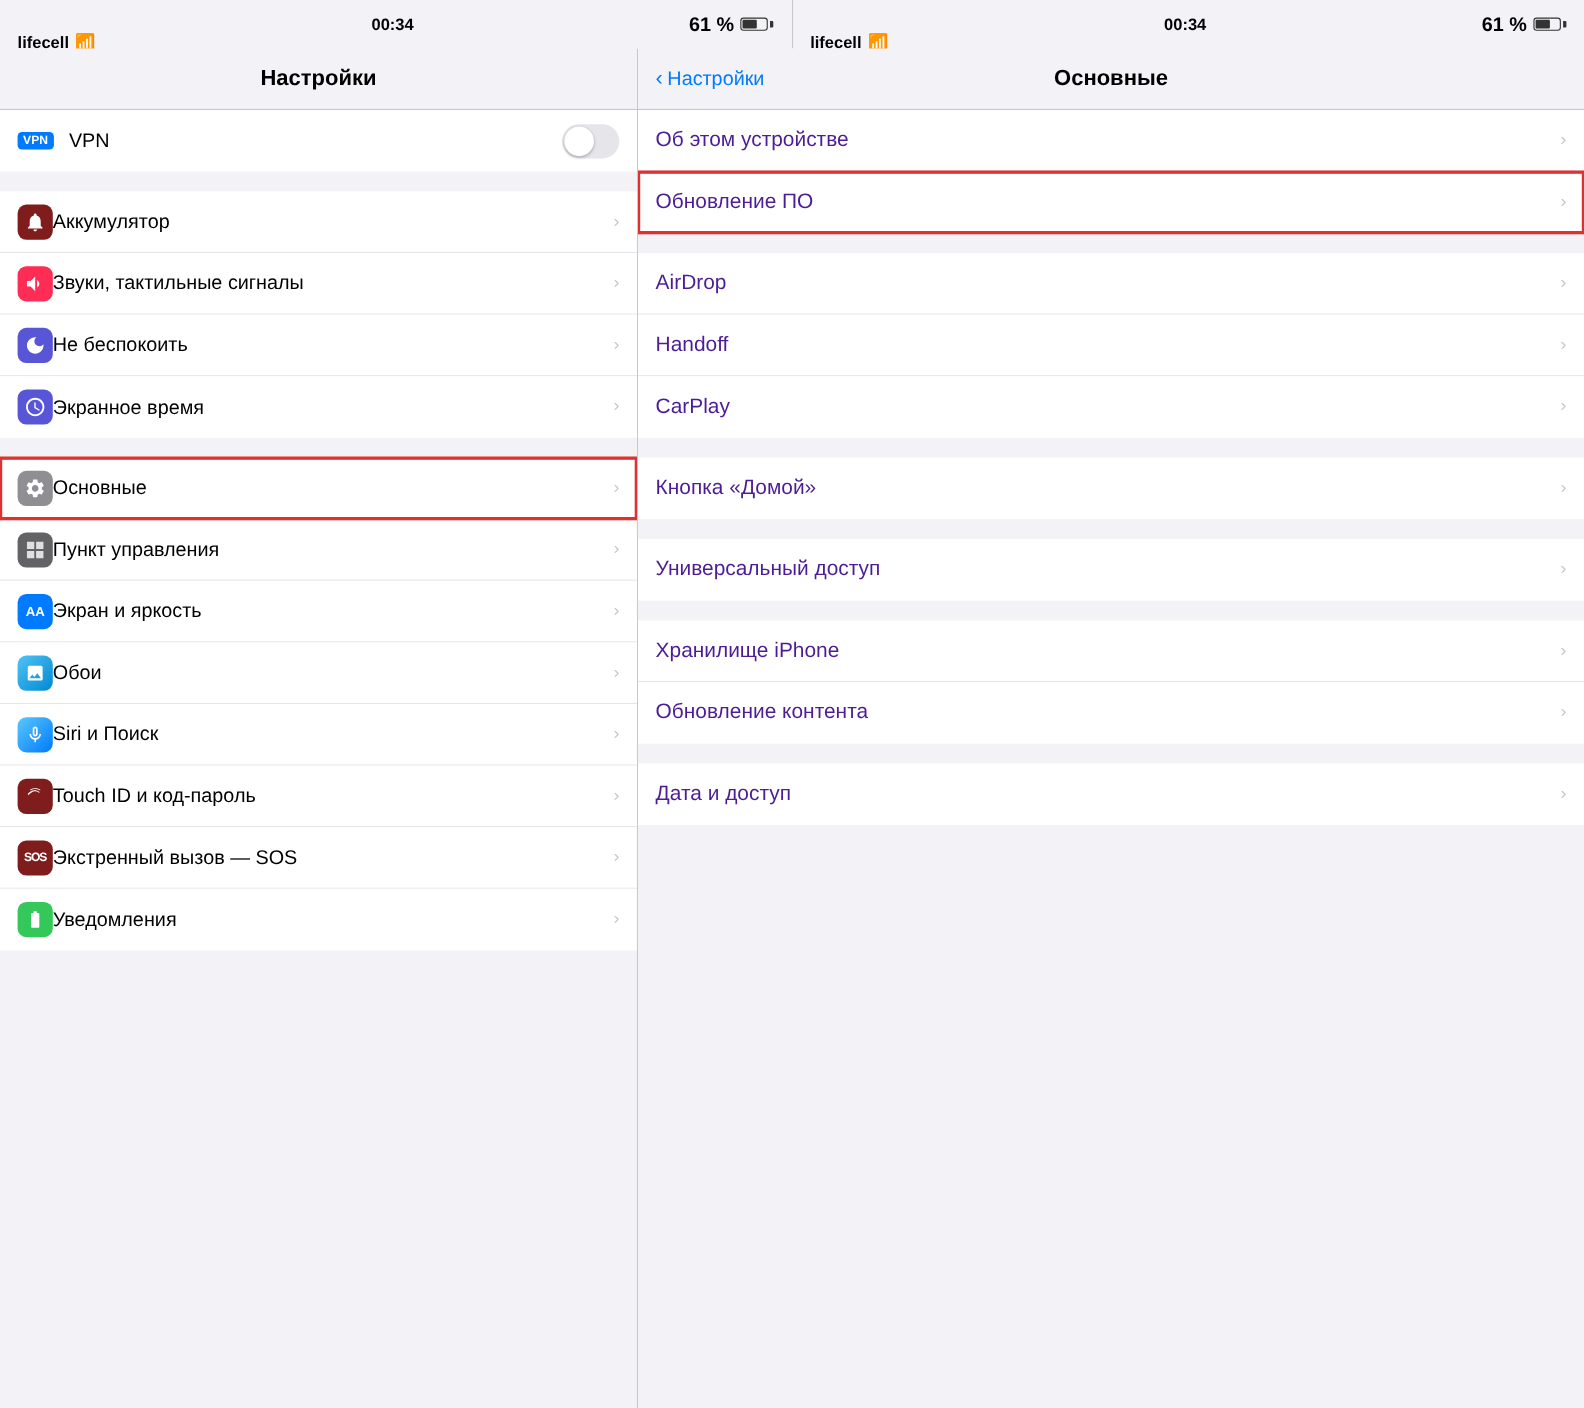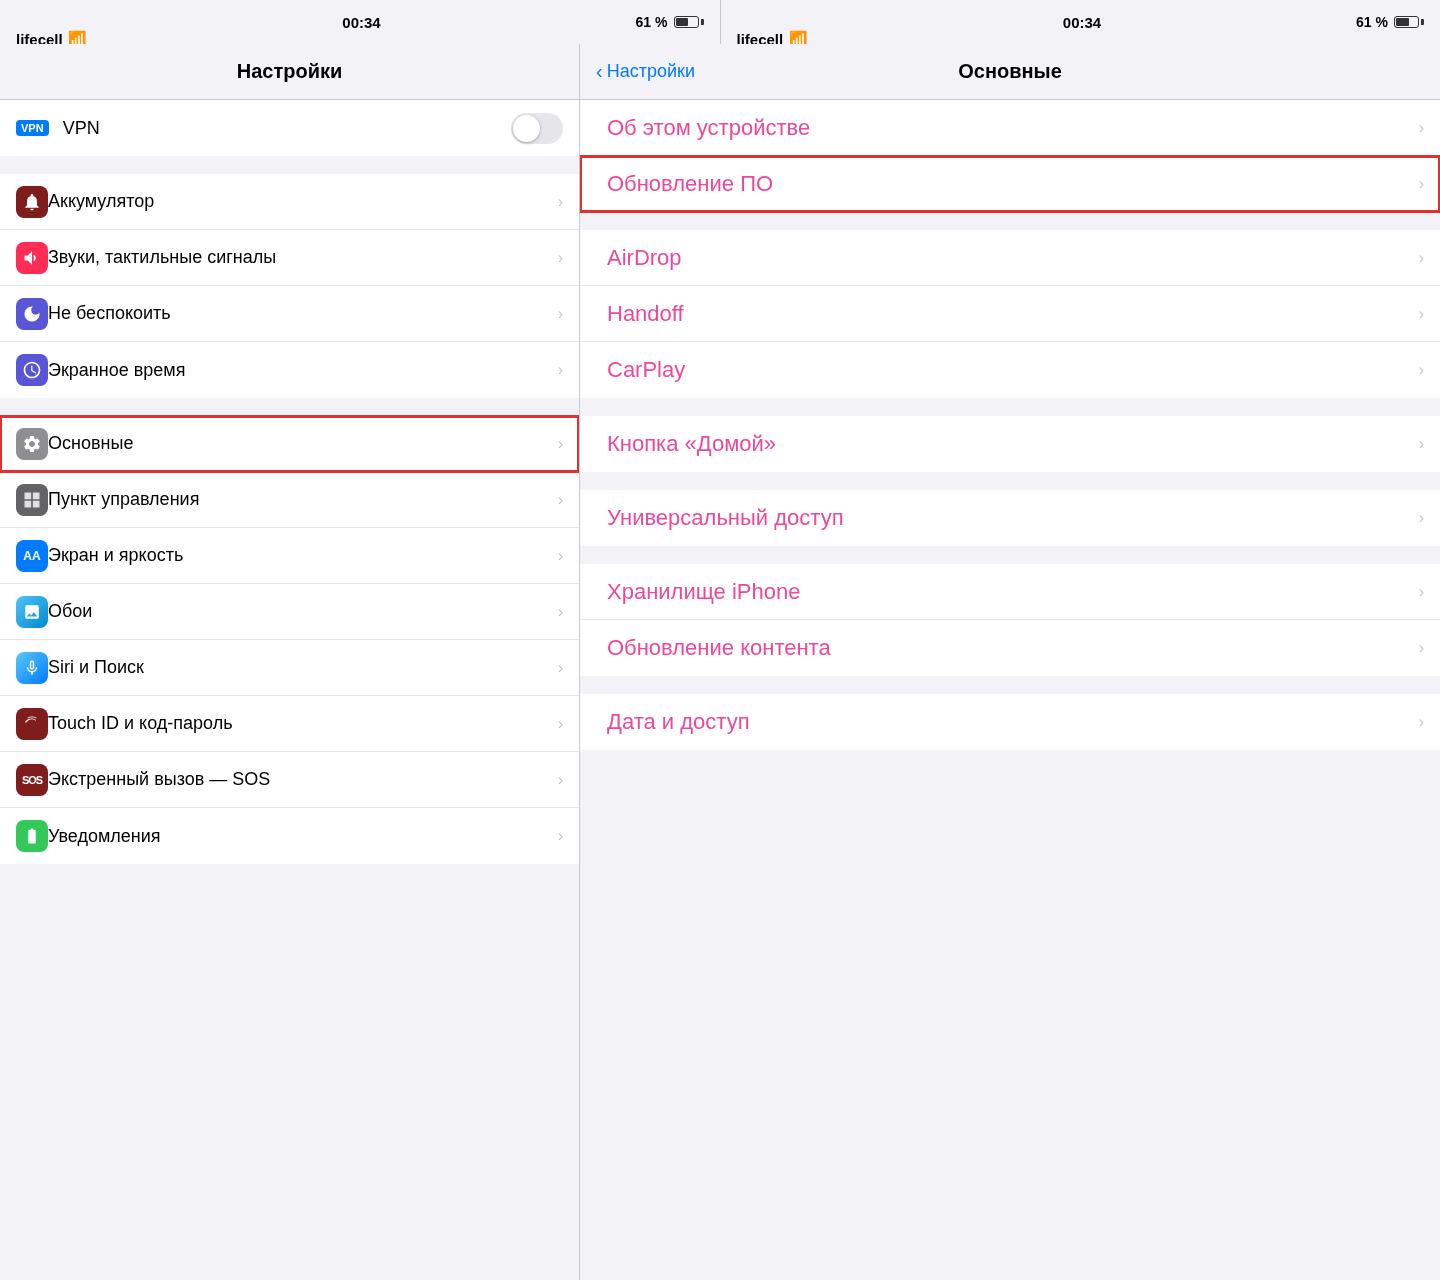--- a/index.html
+++ b/index.html
@@ -36,21 +36,21 @@
     .status-left {
       display: flex;
       align-items: center;
       gap: 6px;
       margin-top: 34px;
     }
     .status-right {
       display: flex;
       align-items: center;
       gap: 6px;
-      font-size: 14px;
+      font-size: 18px;
     }
     .battery {
       display: inline-flex;
       align-items: center;
       gap: 2px;
     }
     .battery-body {
       width: 25px;
       height: 12px;
       border: 1.5px solid #333;
@@ -246,23 +246,22 @@
     .right-item:last-child {
       border-bottom: none;
     }
     .right-item.highlighted {
       outline: 3px solid #e03030;
       outline-offset: -2px;
       z-index: 10;
     }
     .right-item-text {
       flex: 1;
-      font-size: 22px;
-      color: #ec4899;
-      margin-left: 11px;
+      font-size: 19px;
+      color: #4c1d95;
     }
     .right-item-chevron {
       color: #c7c7cc;
       font-size: 16px;
     }
 
     
     .settings-list::-webkit-scrollbar {
       width: 4px;
     }

